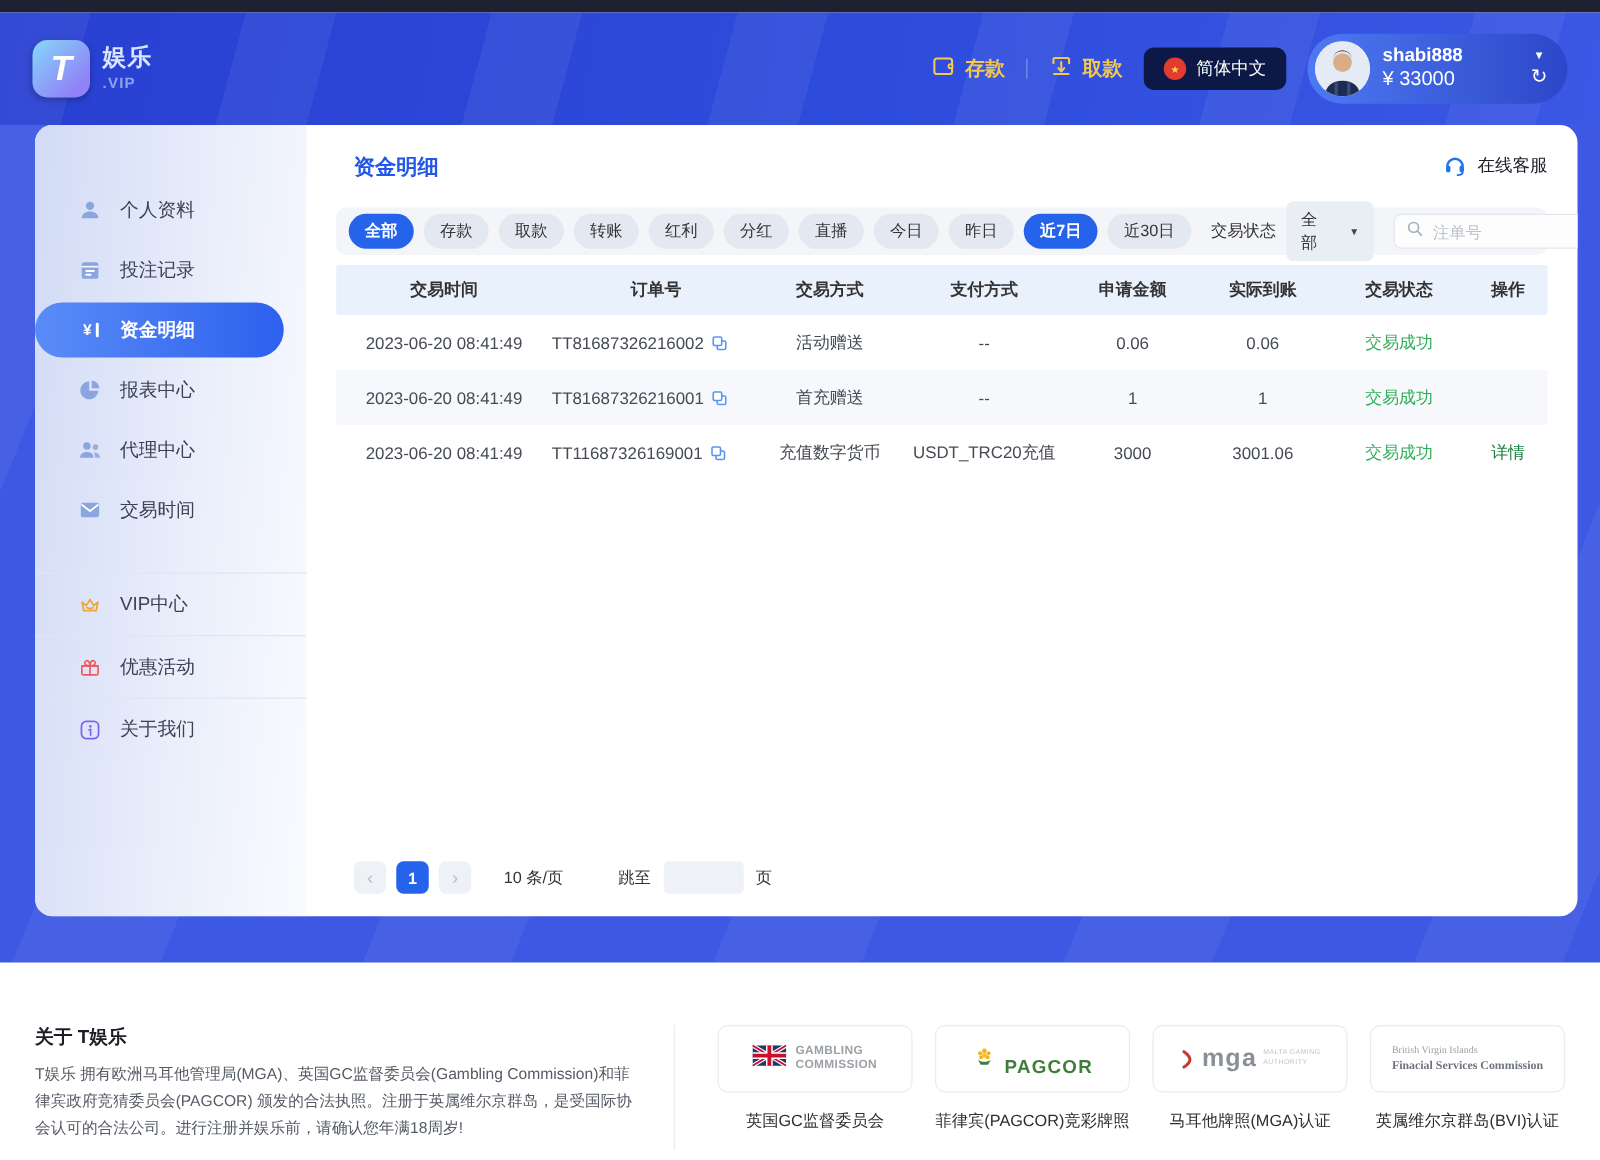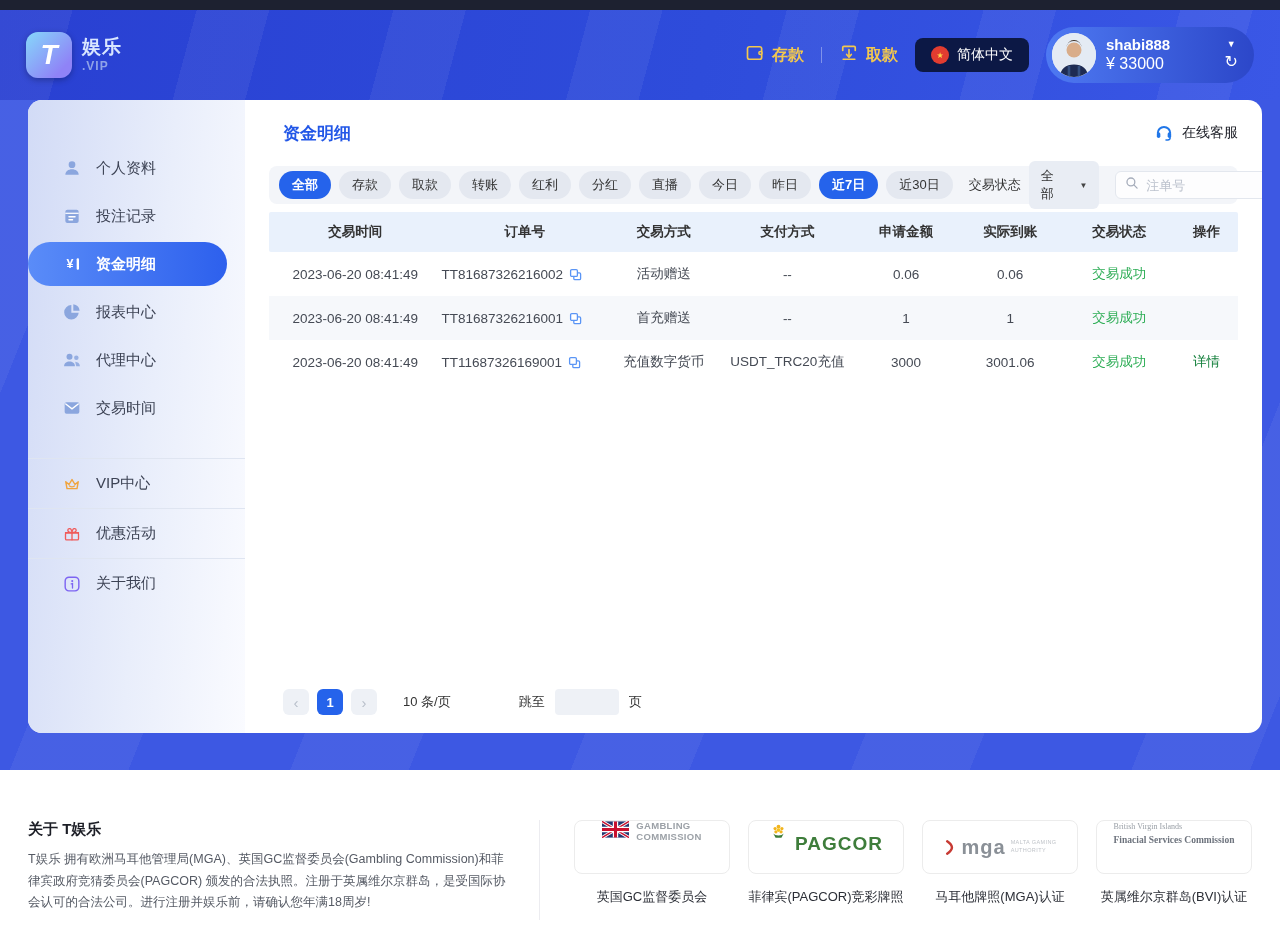--- a/index.html
+++ b/index.html
@@ -93,36 +93,36 @@
 
   .spacer { flex:1; }
 
   
   .pagination { display:flex; align-items:center; margin:0 0 18px 14px; }
   .pg-btn { width:26px; height:26px; border-radius:6px; background:#eef1f6; color:#b8bfca; display:flex; align-items:center;
             justify-content:center; font-size:15px; cursor:pointer; }
   .pg-btn.current { background:#2563eb; color:#fff; font-weight:bold; font-size:13px; }
   .pg-btn + .pg-btn { margin-left:8px; }
   .per-page { font-size:13px; color:#333; margin-left:26px; }
-  .jump { display:flex; align-items:center; gap:10px; margin-left:68px; font-size:13px; color:#333; }
+  .jump { display:flex; align-items:center; gap:10px; margin-left:44px; font-size:13px; color:#333; }
   .jump input { width:64px; height:26px; border:none; background:#eef1f6; border-radius:4px; outline:none;
             padding:0 8px; font-size:13px; font-family:inherit; }
 
   
   .footer { height:158px; background:#fff; display:flex; padding:50px 28px 0; }
   .about { width:505px; }
   .about h3 { font-size:15px; color:#1c1e26; margin-bottom:10px; }
   .about p { font-size:12.5px; color:#555a64; line-height:1.72; width:478px; }
   .badges { display:flex; gap:18px; margin-left:30px; padding-left:34px; border-left:1px solid #ececf0; height:100px; }
   .badge { width:156px; display:flex; flex-direction:column; align-items:center; }
   .badge-box { width:156px; height:54px; border:1px solid #ececec; border-radius:8px; background:#fff;
-            display:flex; justify-content:center; gap:7px; }
+            display:flex; align-items:center; justify-content:center; gap:7px; }
   .badge-caption { margin-top:14px; font-size:13px; color:#2b2e36; white-space:nowrap; }
   .gc-text { display:flex; flex-direction:column; font-size:9.5px; font-weight:bold; color:#9ca1a7; line-height:1.15; letter-spacing:.3px; }
-  .pagcor-text { font-size:19px; font-weight:bold; color:#3e7d3b; letter-spacing:1px;margin-top:12px; }
+  .pagcor-text { font-size:15px; font-weight:bold; color:#3e7d3b; letter-spacing:1px;margin-top:12px; }
   .mga-wrap { display:flex; align-items:center; gap:5px; }
   .mga-text { font-size:20px; font-weight:bold; color:#8a9097; letter-spacing:1px; line-height:1; }
   .mga-sub { display:flex; flex-direction:column; font-size:5.5px; color:#c0c4c9; letter-spacing:.4px; line-height:1.4; text-transform:uppercase; }
   .bvi-wrap { display:flex; flex-direction:column; align-items:flex-start; line-height:1.5;font-family:Liberation Serif, serif; }
   .bvi-line1 { font-size:8px; color:#9aa0a7; }
   .bvi-line2 { font-size:9.5px; font-weight:bold; color:#6d737d; }
 </style>
 </head>
 <body>
 

